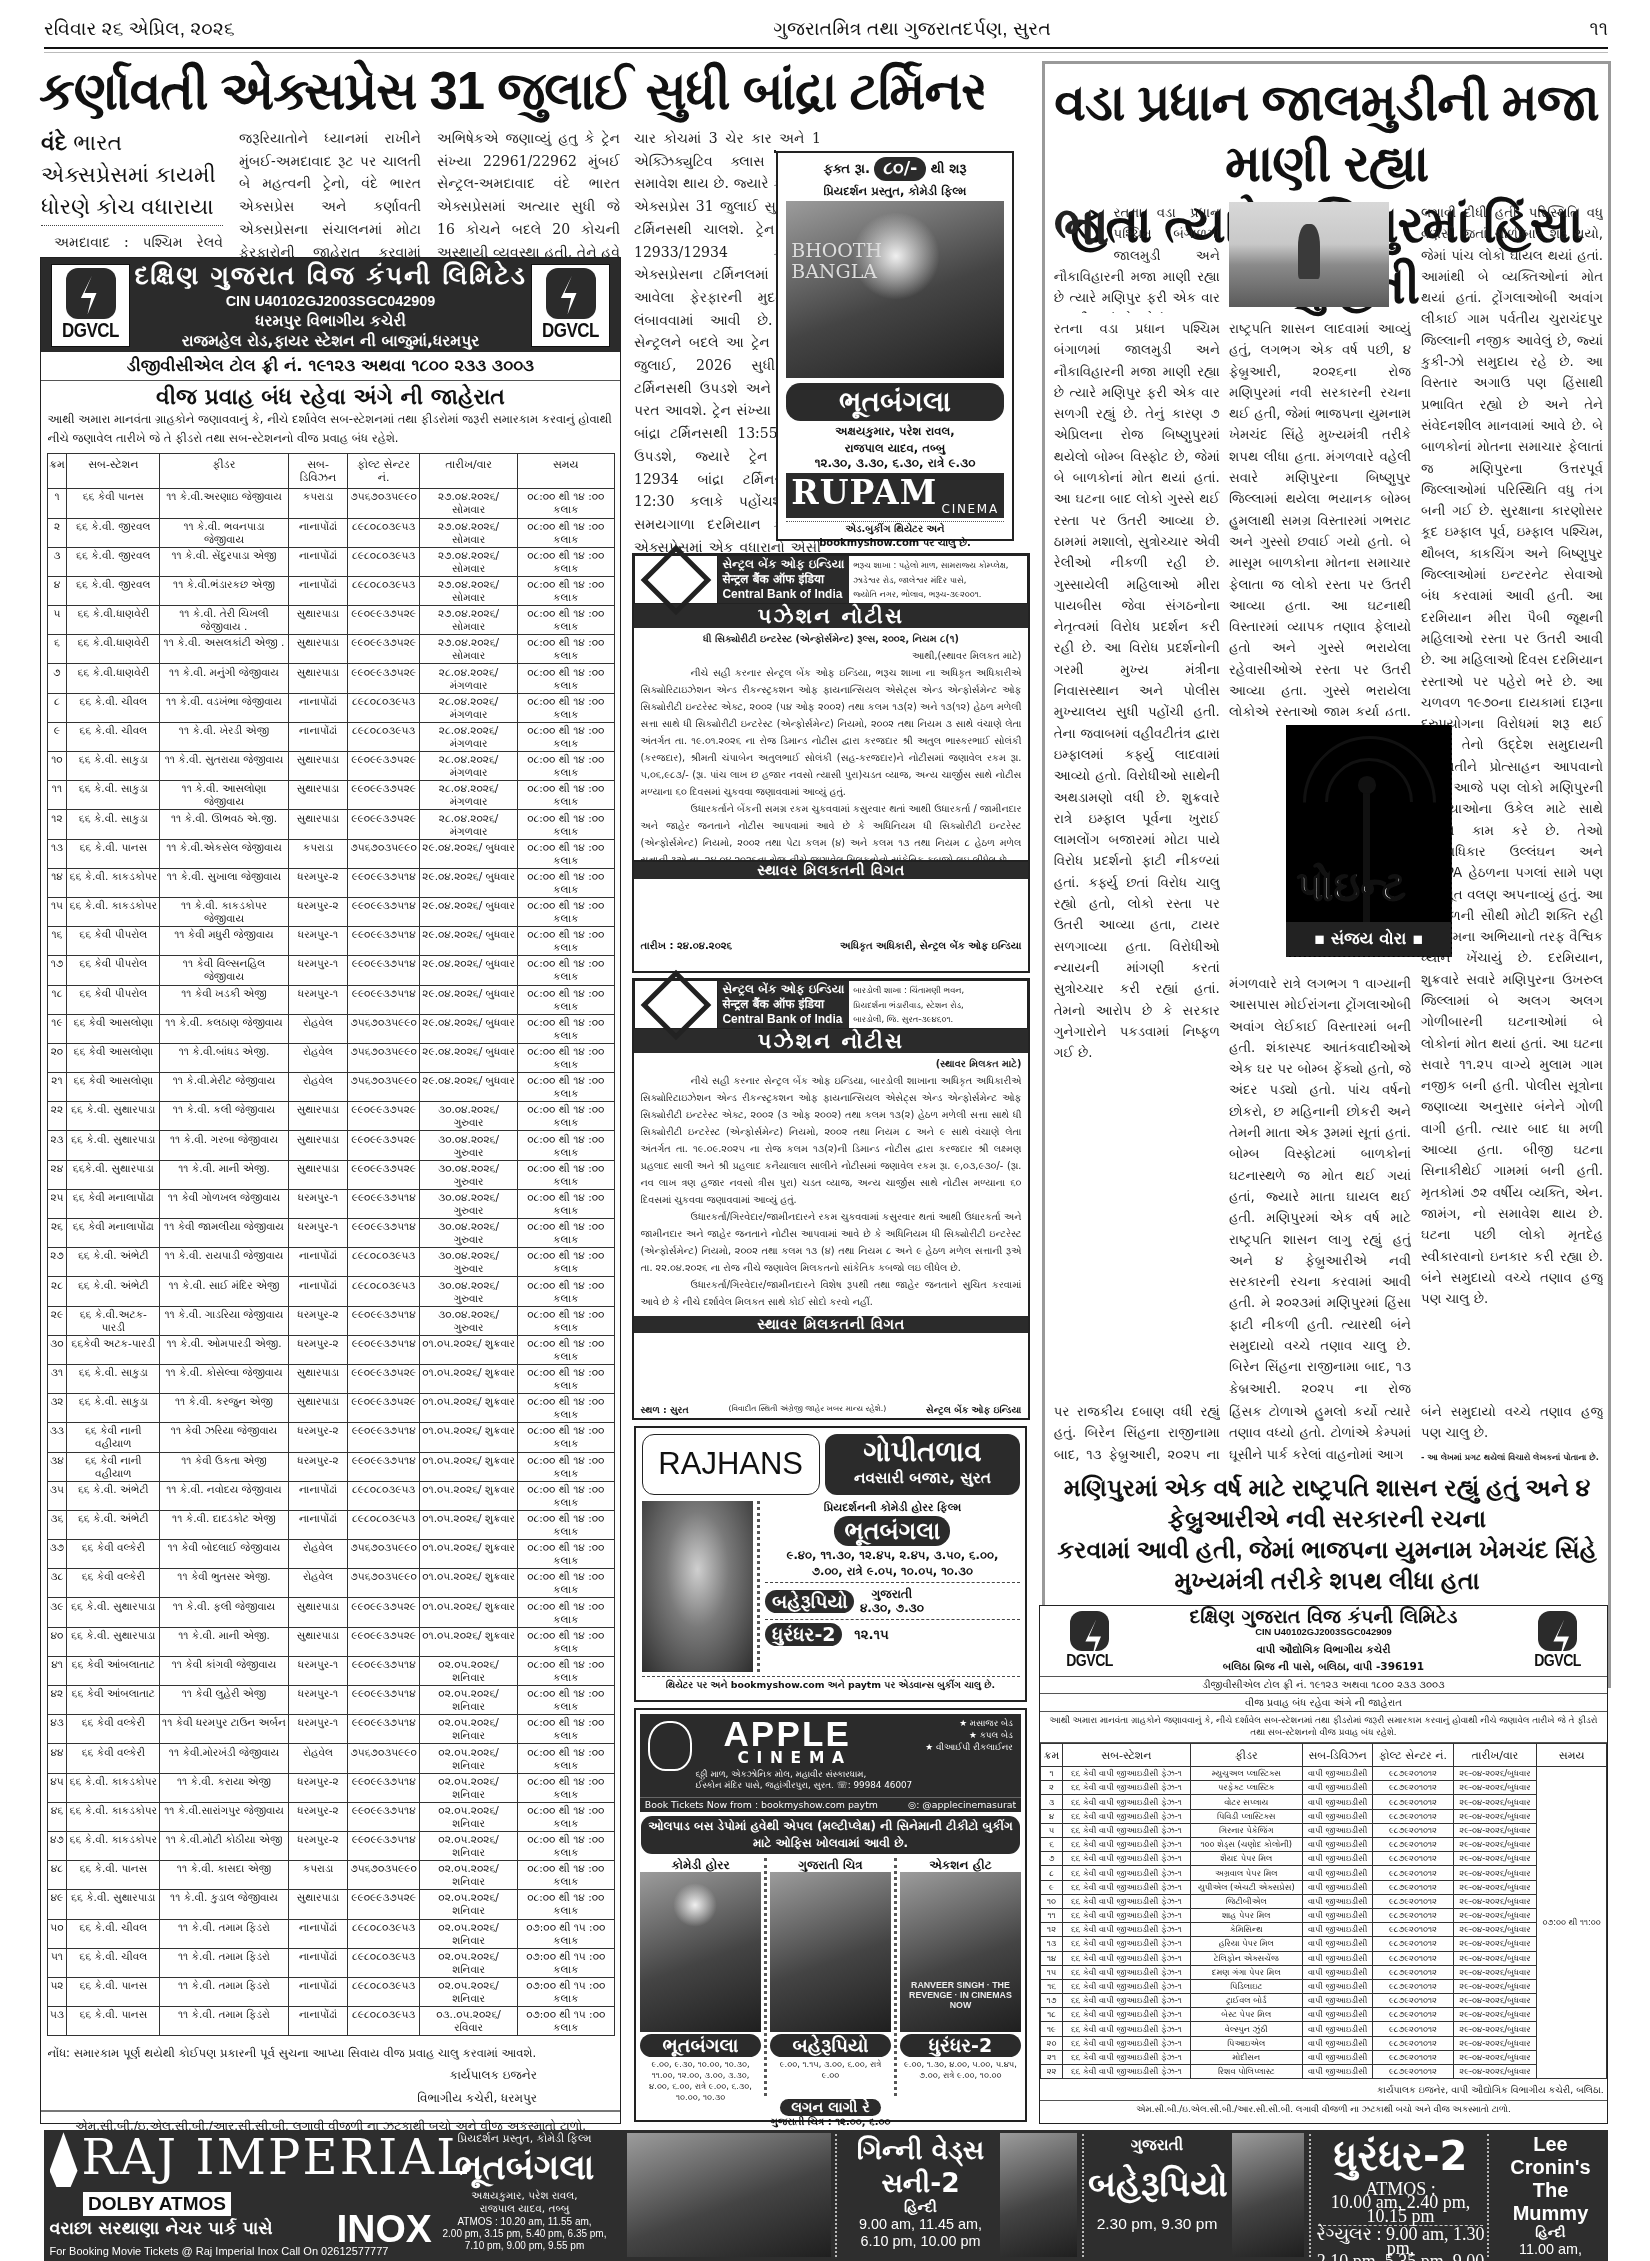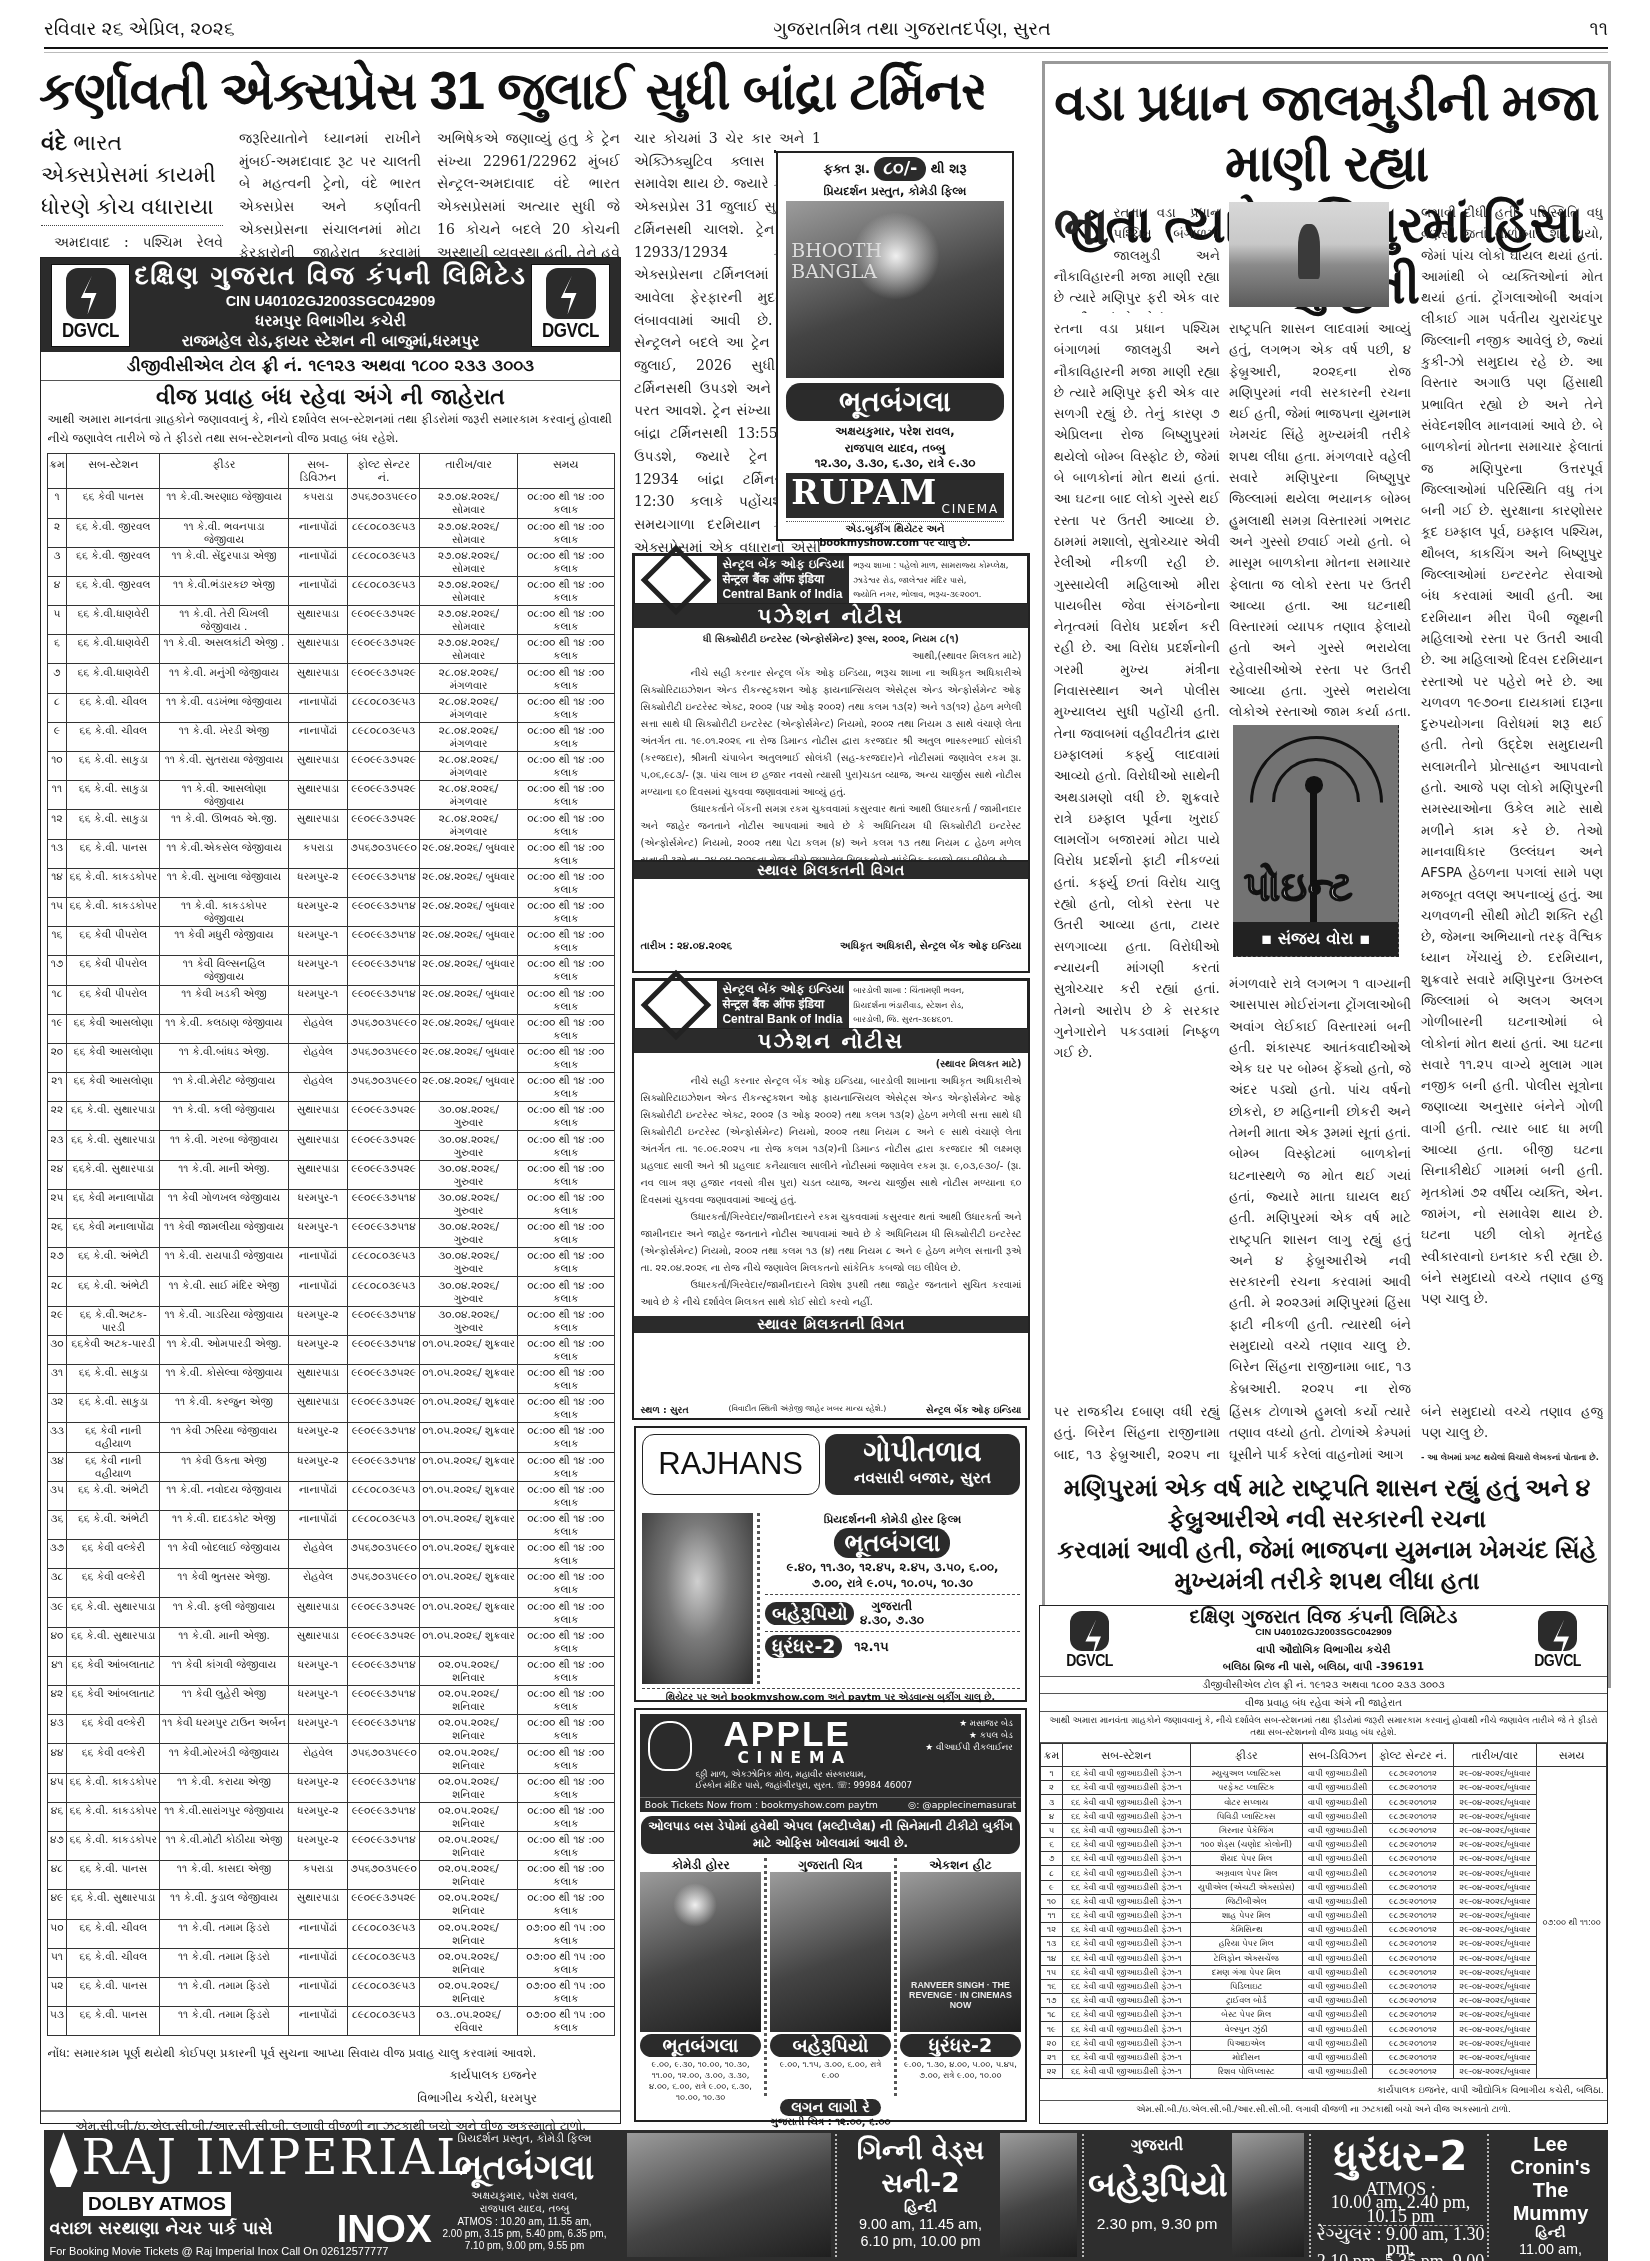--- a/index.html
+++ b/index.html
@@ -33,21 +33,21 @@
   table.dg th{font-size:11px;padding:4.4px 1.7px}
   
   #right-story{left:1042px;top:61px;width:569px;height:1627px;border:3.3px solid #999;background:#fff}
   #right-headline{font-size:51px;font-weight:bold;text-align:center;line-height:61px;font-family:"Liberation Sans",sans-serif;padding-top:7.7px;letter-spacing:-1.1px}
   .rs-col{position:absolute;font-size:13.3px;line-height:21.3px;text-align:justify;font-family:"DejaVu Sans",sans-serif;color:#222;overflow:hidden}
   .dropcap{float:left;font-size:53px;line-height:44px;font-weight:bold;margin:2.2px 4.4px 0 0}
   .photo{background:linear-gradient(180deg,#d8d8d8 0%,#c8c8c8 40%,#8a8a8a 60%,#5b5b5b 100%);position:relative;overflow:hidden}
   .photo.dark{background:radial-gradient(ellipse at 50% 40%,#cfcfcf 0%,#7a7a7a 40%,#2e2e2e 100%)}
   .photo .fig{position:absolute;background:#3a3a3a;border-radius:40% 40% 10% 10%}
   
-  #column-logo{left:1233px;top:725px;width:166px;height:232px;border:1.7px dashed #222;border-top:none;border-left:none;background:#737373}
+  #column-logo{left:1286px;top:725px;width:166px;height:232px;border:1.7px dashed #222;border-top:none;border-left:none;background:#000000}
   #column-logo .brand{position:absolute;bottom:0;left:0;width:100%;height:34px;background:#222;color:#fff;font-size:16.6px;font-weight:bold;text-align:center;line-height:34px}
   #column-logo .word{position:absolute;left:11px;top:138px;font-size:40px;font-weight:bold;-webkit-text-stroke:1.7px #111;color:#fff;letter-spacing:1.1px}
   .arc{position:absolute;border:3.3px solid #111;border-radius:50%;border-bottom-color:transparent;border-left-color:transparent}
   .pill{background:#2b2b2b;color:#fff;border-radius:14.4px;display:inline-block;font-weight:bold;text-align:center}
   .poster{background:linear-gradient(160deg,#9c9c9c,#444 55%,#1f1f1f);position:relative;overflow:hidden}
   .poster .glow{position:absolute;border-radius:50%;background:radial-gradient(circle,#f0f0f0,transparent 70%)}
   .ornament{border-left:3.3px dotted #555}
   .bank-head{display:flex;border:1.7px solid #222;background:#2b2b2b;color:#fff}
   .bank-logo{width:83px;background:#fff;display:flex;align-items:center;justify-content:center;border-right:1.7px solid #222}
   .bank-logo .d{width:50px;height:50px;border:5.5px solid #222;transform:rotate(45deg)}
@@ -1026,21 +1026,21 @@
 </div>
 
 <div class="abs ad-box" style="left:634px;top:1426px;width:393px;height:276px;border:2.2px solid #222;padding:5.5px">
   <div style="display:flex;gap:5.5px;height:61px">
     <div style="flex:1;border:1.7px solid #222;border-radius:12px;display:flex;align-items:center;justify-content:center;font-family:'Liberation Sans',sans-serif;font-size:31px">RAJHANS</div>
     <div style="flex:1.1;background:#2b2b2b;color:#fff;border-radius:12px;text-align:center;font-weight:bold">
       <div style="font-size:28px;line-height:35px">ગોપીતળાવ</div>
       <div style="font-size:15.5px">નવસારી બજાર, સુરત</div>
     </div>
   </div>
-  <div style="display:flex;margin-top:18px;height:171px">
+  <div style="display:flex;margin-top:6px;height:171px">
     <div class="photo dark" style="width:111px;height:171px"></div>
     <div class="ornament" style="margin-left:4.4px;flex:1;padding-left:5.5px;text-align:center">
       <div style="font-size:11px;font-weight:bold">પ્રિયદર્શનની કોમેડી હોરર ફિલ્મ</div>
       <div class="pill" style="font-size:24px;padding:1.1px 10px;margin:2.2px 0">ભૂતબંગલા</div>
       <div style="font-size:11.6px;font-weight:bold;line-height:15.5px;padding:0 5.5px">૯.૪૦, ૧૧.૩૦, ૧૨.૪૫, ૨.૪૫, ૩.૫૦, ૬.૦૦, ૭.૦૦, રાત્રે ૯.૦૫, ૧૦.૦૫, ૧૦.૩૦</div>
       <div style="border-top:1.7px dashed #444;margin:3.3px 0;display:flex;align-items:center;gap:5.5px;padding-top:3.3px">
         <span class="pill" style="font-size:19px;padding:0 6.6px">બહેરૂપિયો</span>
         <span style="font-size:12px;font-weight:bold;line-height:14.4px"><span>ગુજરાતી</span><br><span>૪.૩૦, ૭.૩૦</span></span>
       </div>
       <div style="border-top:1.7px dashed #444;display:flex;align-items:center;gap:12px;padding-top:3.3px">

